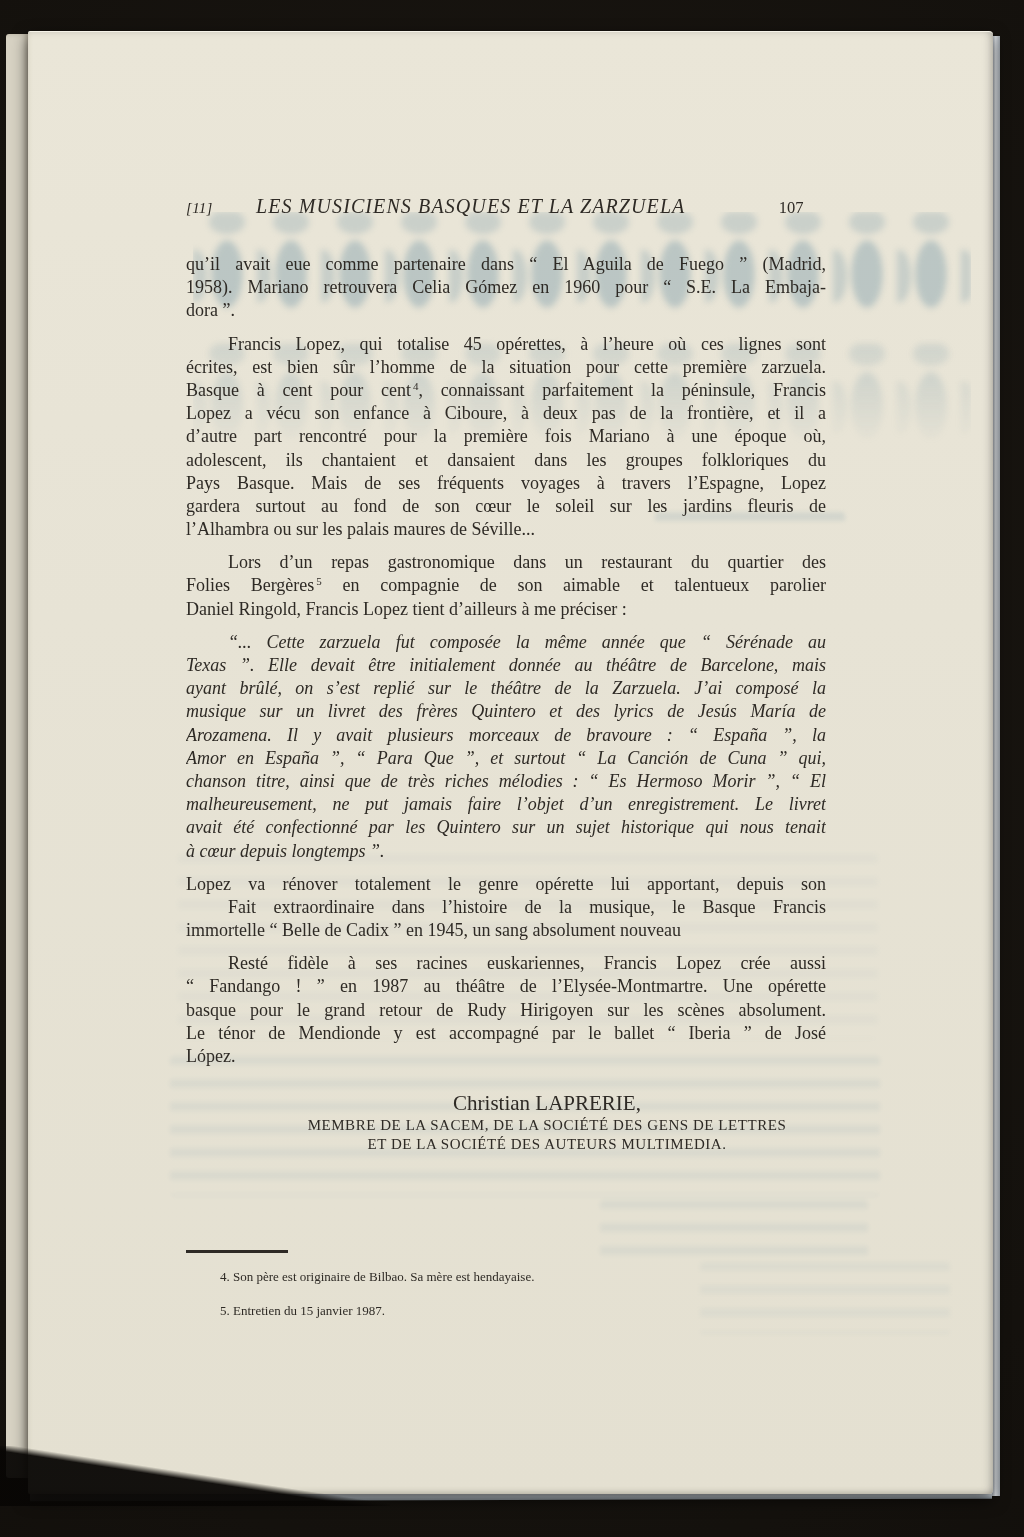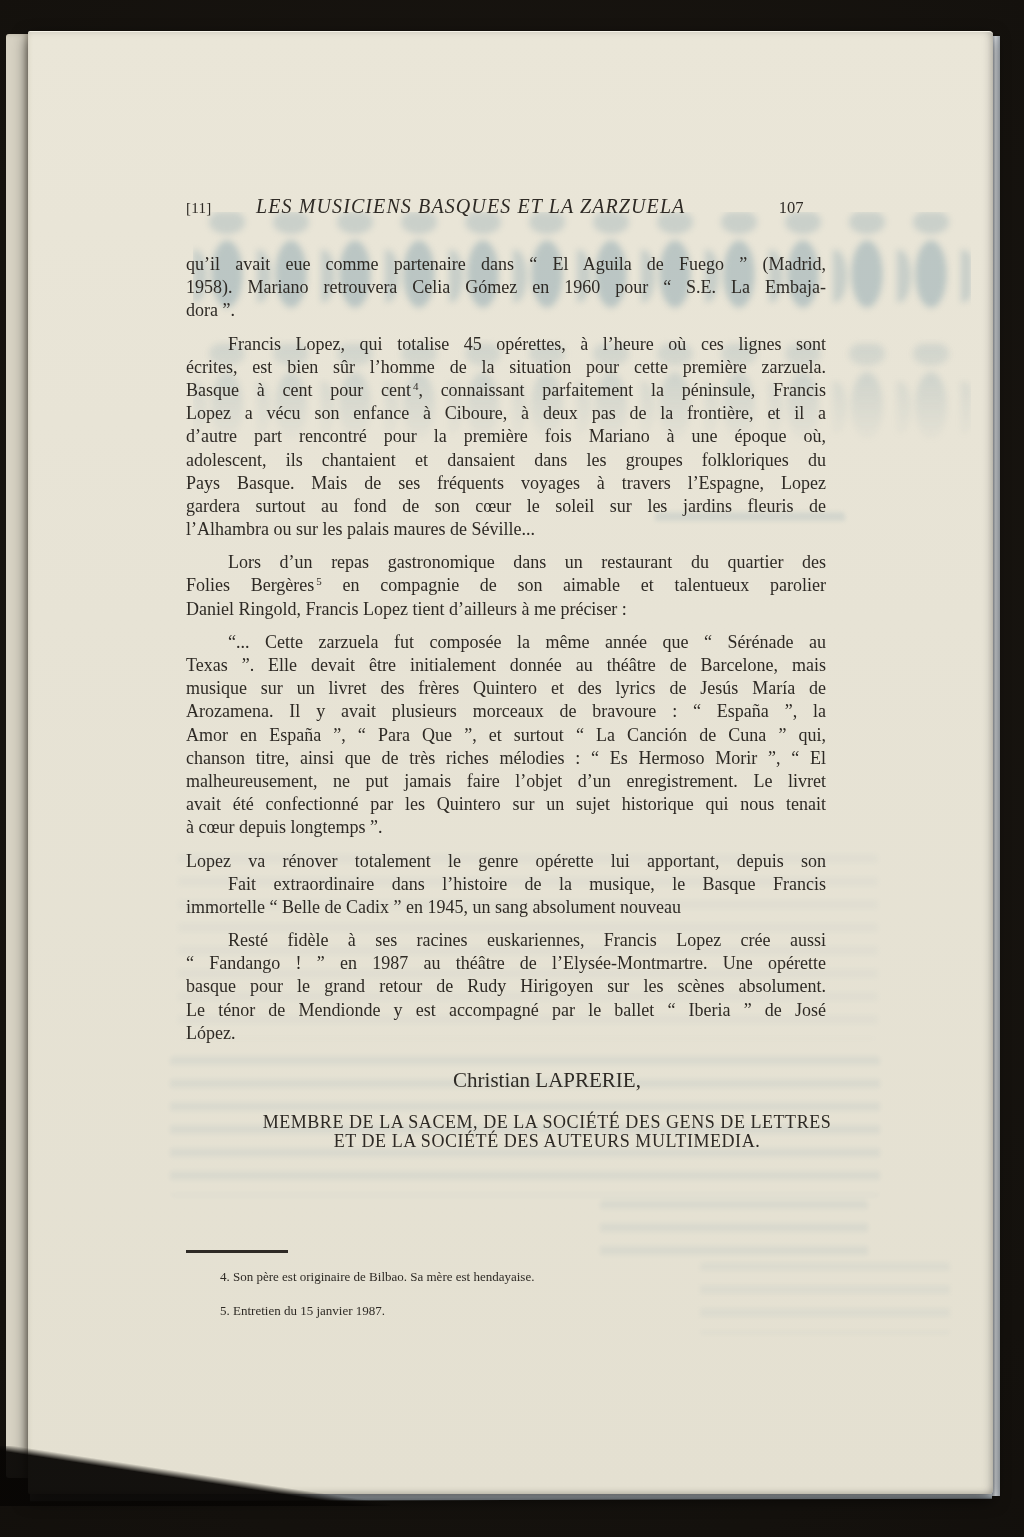--- a/index.html
+++ b/index.html
@@ -57,41 +57,41 @@
   .ghost-a{left:627px;top:480px;width:190px;height:20px;opacity:.55;}
   .ghost-b{left:150px;top:822px;width:700px;height:185px;opacity:.14;}
   .ghost-c{left:142px;top:1024px;width:710px;height:140px;opacity:.30;}
   .ghost-d{left:572px;top:1168px;width:268px;height:60px;opacity:.30;}
   .ghost-e{left:672px;top:1230px;width:250px;height:72px;opacity:.22;}
   
   .running-head{
     position:absolute;left:158px;top:163px;width:640px;z-index:2;
     display:flex;align-items:baseline;font-size:16px;
   }
-  .rh-section{width:70px;text-align:left;font-size:15px;letter-spacing:.3px;}
+  .rh-section{width:70px;text-align:left;font-size:15px;letter-spacing:.3px;font-style:italic;}
   .rh-title{flex:1;text-align:left;letter-spacing:1.1px;font-size:20px;font-style:italic;}
   .rh-page{width:70px;text-align:center;font-size:16.5px;}
   
   .body-text{
     position:absolute;left:158px;top:221px;width:640px;z-index:2;
     font-size:18px;
   }
   .para{margin:0 0 10px 0;}
-  .para.italic{}
+  .para.italic{font-style:italic;}
   .line{
     height:23.2px;line-height:23.2px;white-space:nowrap;overflow:hidden;
     text-align:justify;text-align-last:justify;
   }
   .line.lastline{text-align-last:left;}
   .line.indent{padding-left:42px;}
   sup.fnref{font-size:11px;line-height:0;vertical-align:6px;margin-left:2px;}
   
   .signature{margin-top:22px;transform:translateX(41px);text-align:center;}
-  .sig-name{font-size:21px;line-height:26px;margin-bottom:20px;}
-  .sig-line{font-size:18px;line-height:19px;letter-spacing:.55px;}
+  .sig-name{font-size:21px;line-height:26px;margin-bottom:0;}
+  .sig-line{font-size:15px;line-height:19px;letter-spacing:.55px;}
   
   .footnotes{position:absolute;left:158px;top:1218px;width:640px;z-index:2;}
   .fn-rule{width:102px;height:2.5px;background:#2e2a25;margin:0 0 13px 0;}
   .footnote{font-size:13px;line-height:21px;padding-left:34px;margin-bottom:13px;white-space:nowrap;}
 </style>
 </head>
 <body>
 
 <div class="stage">
 
@@ -133,20 +133,21 @@
             <div class="line lastline">l’Alhambra ou sur les palais maures de Séville...</div>
           </div>
           <div class="para">
             <div class="line indent">Lors d’un repas gastronomique dans un restaurant du quartier des</div>
             <div class="line">Folies Bergères<sup class="fnref">5</sup> en compagnie de son aimable et talentueux parolier</div>
             <div class="line lastline">Daniel Ringold, Francis Lopez tient d’ailleurs à me préciser :</div>
           </div>
           <div class="para italic">
             <div class="line indent">“... Cette zarzuela fut composée la même année que “ Sérénade au</div>
             <div class="line">Texas ”. Elle devait être initialement donnée au théâtre de Barcelone, mais</div>
+            <div class="line">ayant brûlé, on s’est replié sur le théâtre de la Zarzuela. J’ai composé la</div>
             <div class="line">musique sur un livret des frères Quintero et des lyrics de Jesús María de</div>
             <div class="line">Arozamena. Il y avait plusieurs morceaux de bravoure : “ España ”, la</div>
             <div class="line">Amor en España ”, “ Para Que ”, et surtout “ La Canción de Cuna ” qui,</div>
             <div class="line">chanson titre, ainsi que de très riches mélodies : “ Es Hermoso Morir ”, “ El</div>
             <div class="line">malheureusement, ne put jamais faire l’objet d’un enregistrement. Le livret</div>
             <div class="line">avait été confectionné par les Quintero sur un sujet historique qui nous tenait</div>
             <div class="line lastline">à cœur depuis longtemps ”.</div>
           </div>
           <div class="para">
             <div class="line">Lopez va rénover totalement le genre opérette lui apportant, depuis son</div>

